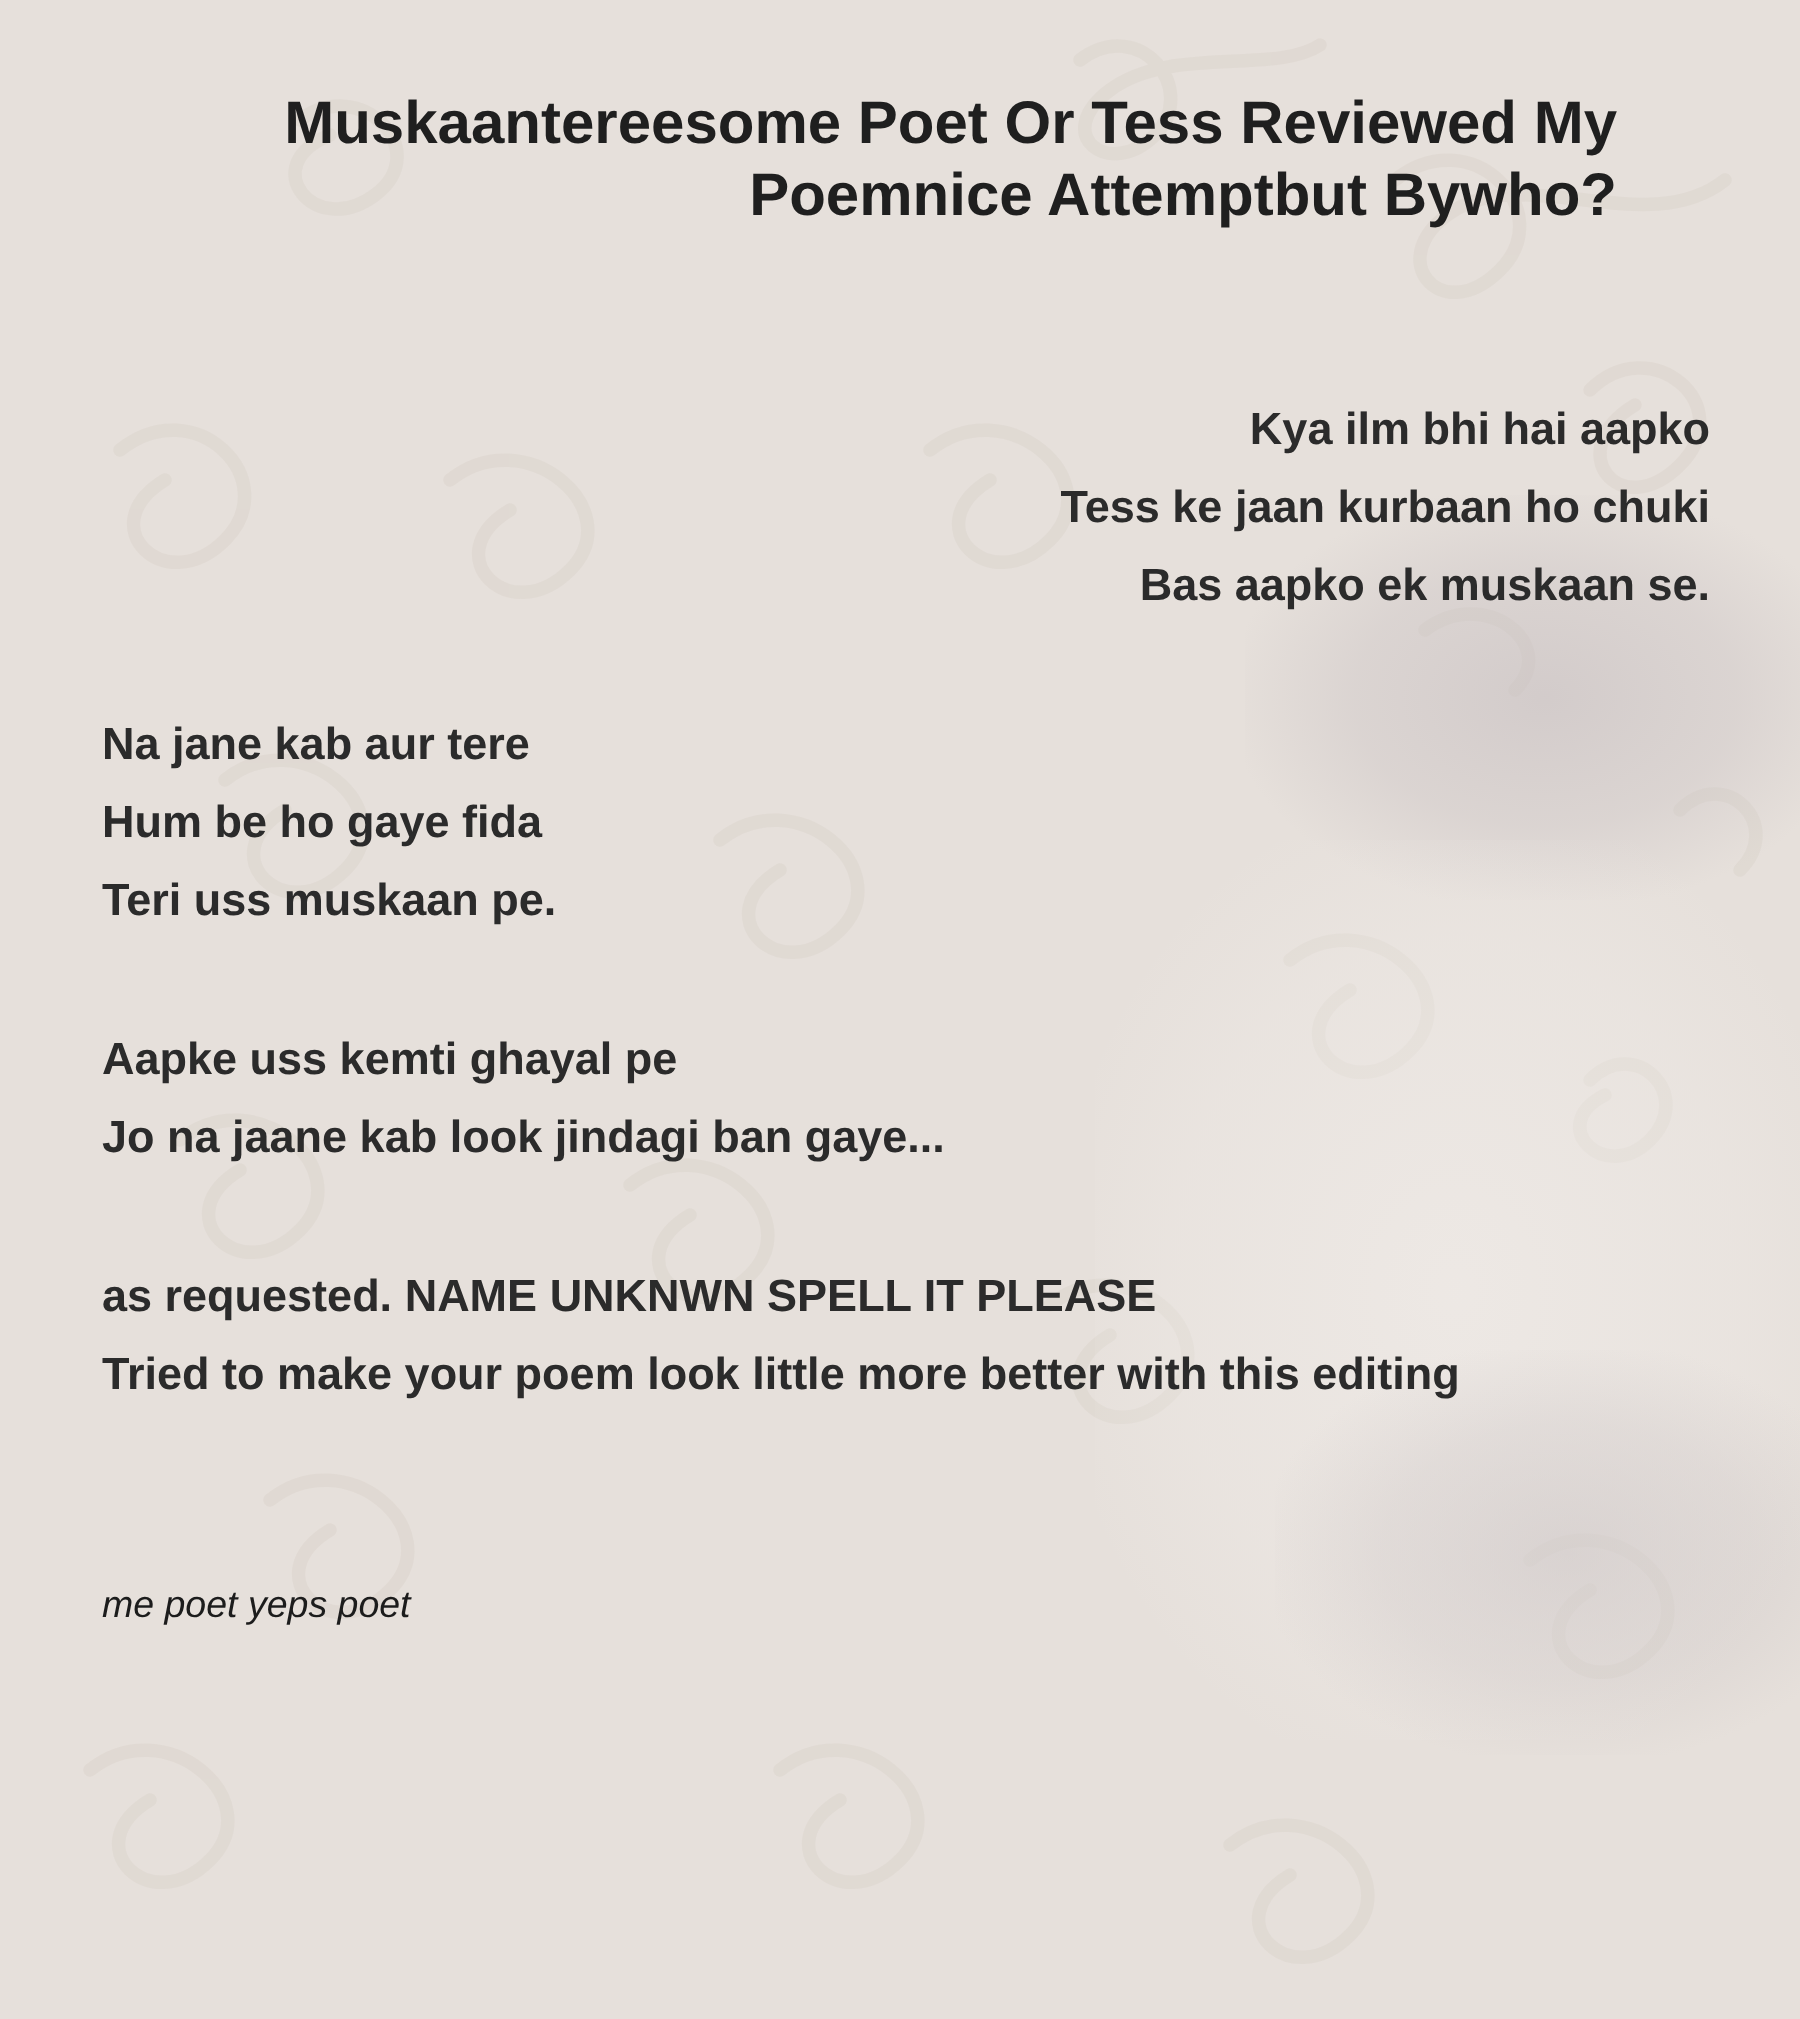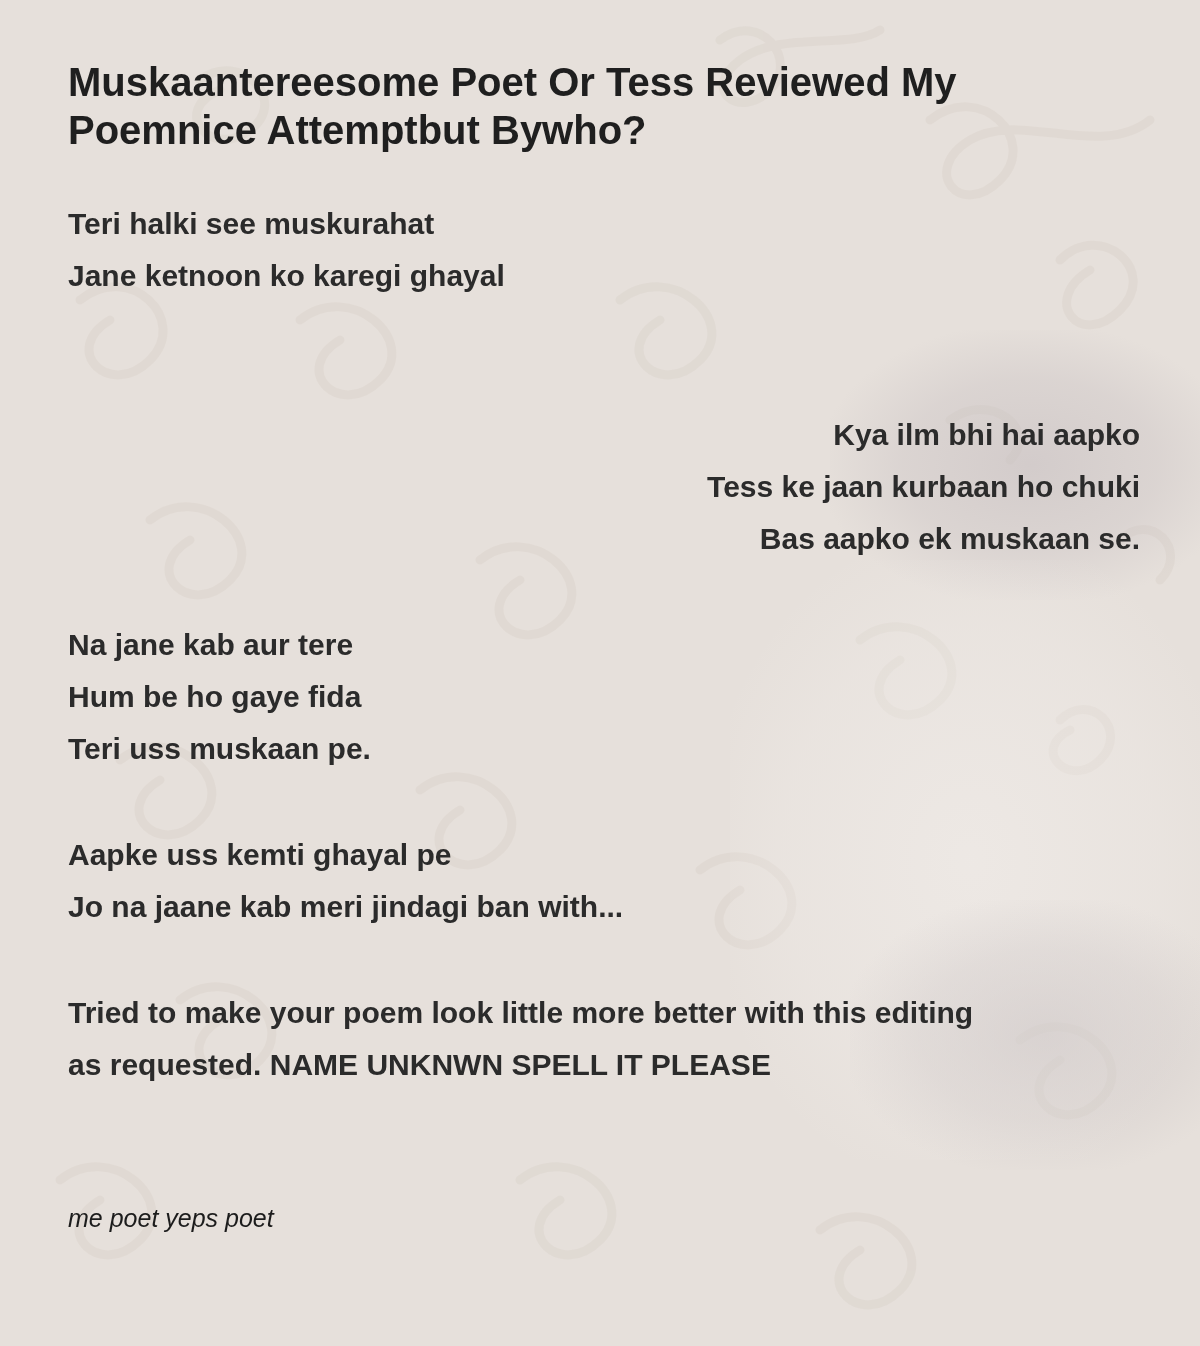--- a/index.html
+++ b/index.html
@@ -44,20 +44,21 @@
     padding: 0 60px 0 68px;
   }
   .poem-title {
     margin: 58px 0 0 0;
     max-width: 1010px;
     font-size: 40px;
     line-height: 48px;
     font-weight: bold;
     color: #1f1f1f;
     letter-spacing: 0px;
+    text-align: right;
   }
   .stanza {
     margin-top: 54px;
   }
   .stanza--first {
     margin-top: 44px;
   }
   .stanza--wide-gap {
     margin-top: 107px;
     text-align: right;
@@ -109,42 +110,38 @@
   </svg>
   <div class="blob blob-top-right"></div>
   <div class="blob light-band"></div>
   <div class="blob blob-bottom-right"></div>
 </div>
 
 <div class="content">
 
   <h1 class="poem-title">Muskaantereesome Poet Or Tess Reviewed My Poemnice Attemptbut Bywho?</h1>
 
-  <div class="stanza stanza--first">
-    <div class="poem-line">Teri halki see muskurahat</div>
-    <div class="poem-line">Jane ketnoon ko karegi ghayal</div>
-  </div>
 
   <div class="stanza stanza--wide-gap">
     <div class="poem-line">Kya ilm bhi hai aapko</div>
     <div class="poem-line">Tess ke jaan kurbaan ho chuki</div>
     <div class="poem-line">Bas aapko ek muskaan se.</div>
   </div>
 
   <div class="stanza">
     <div class="poem-line">Na jane kab aur tere</div>
     <div class="poem-line">Hum be ho gaye fida</div>
     <div class="poem-line">Teri uss muskaan pe.</div>
   </div>
 
   <div class="stanza">
     <div class="poem-line">Aapke uss kemti ghayal pe</div>
-    <div class="poem-line">Jo na jaane kab meri jindagi ban with...</div>
+    <div class="poem-line">Jo na jaane kab look jindagi ban gaye...</div>
   </div>
 
   <div class="stanza">
+    <div class="poem-line">as requested. NAME UNKNWN SPELL IT PLEASE</div>
     <div class="poem-line">Tried to make your poem look little more better with this editing</div>
-    <div class="poem-line">as requested. NAME UNKNWN SPELL IT PLEASE</div>
   </div>
 
   <div class="signature">me poet yeps poet</div>
 
 </div>
 
 </body></html>

